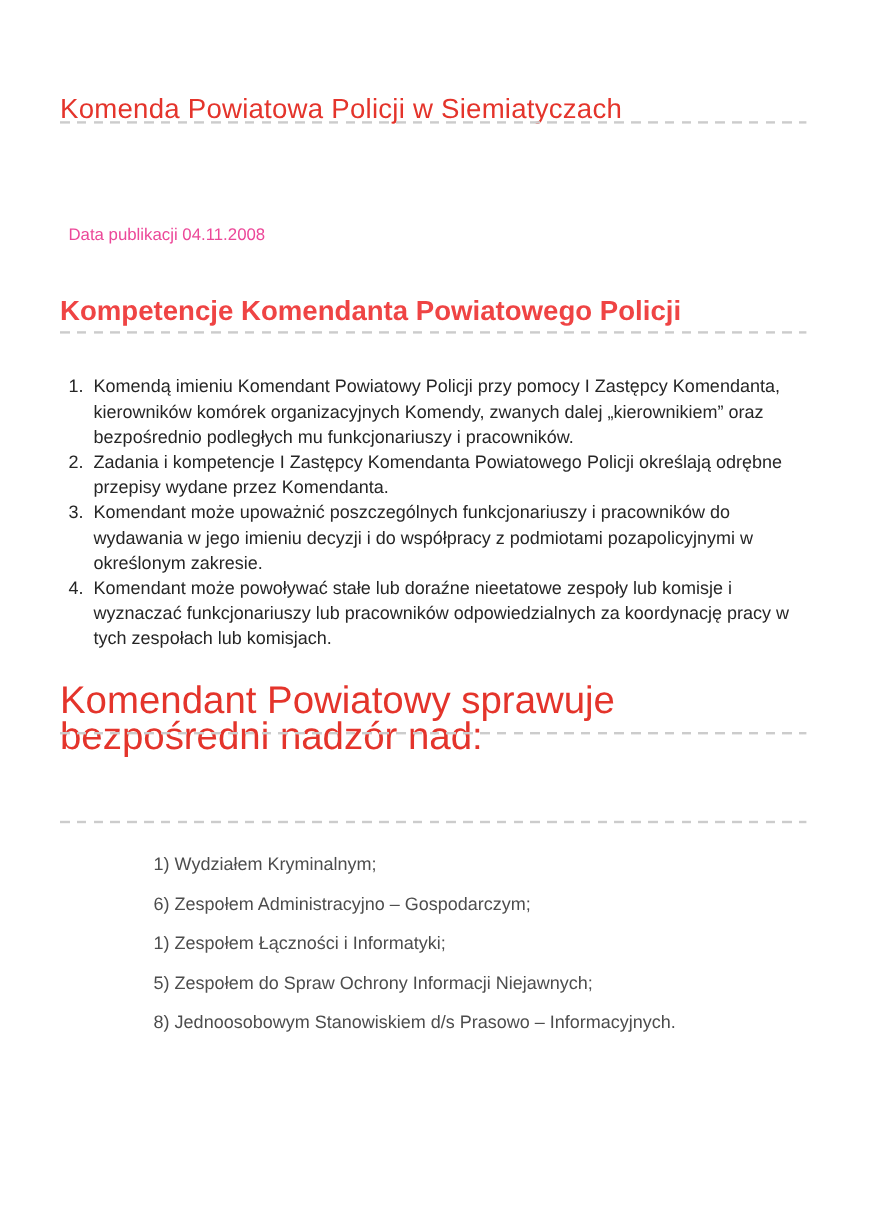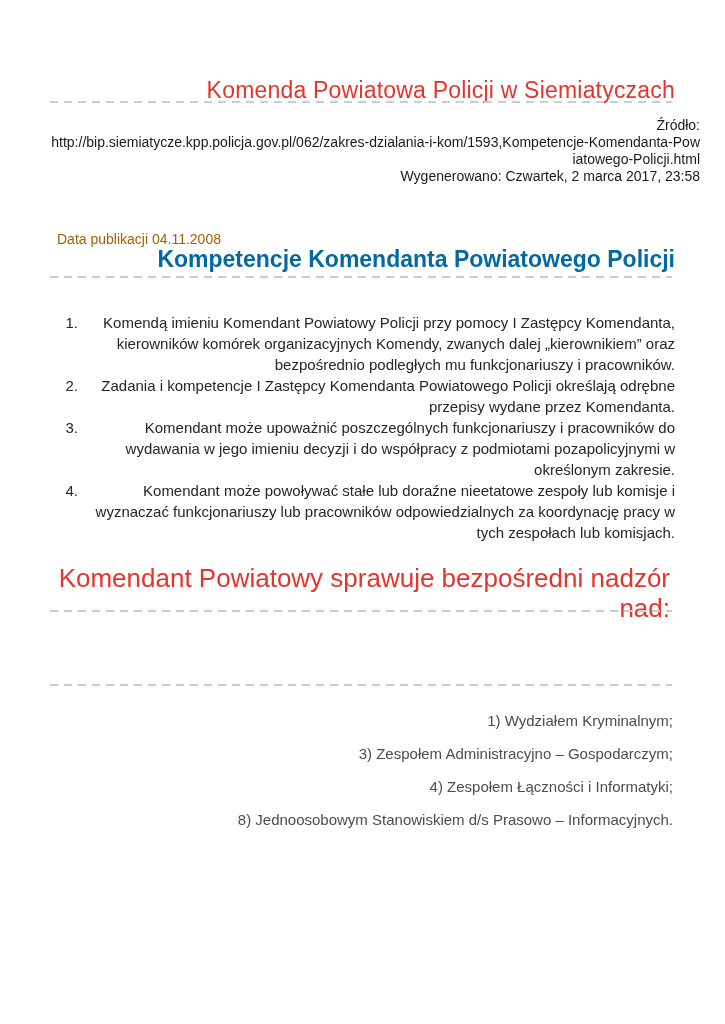--- a/index.html
+++ b/index.html
@@ -7,21 +7,20 @@
     padding: 0;
     background: #ffffff;
   }
   .canvas {
     position: relative;
     width: 725px;
     height: 1024px;
     background: #ffffff;
     font-family: "Liberation Sans", sans-serif;
     overflow: hidden;
-    text-align: right;
   }
   .abs { position: absolute; }
 
   .site-title {
     top: 60px; left: 50px; right: 50px;
     font-size: 23px;
     line-height: 30px;
     font-weight: 400;
     color: #e4342b;
     letter-spacing: 0.2px;
@@ -43,50 +42,48 @@
     font-size: 14px;
     line-height: 17px;
     color: #1a1a1a;
   }
   .meta .url { word-break: break-all; }
 
   .pubdate {
     top: 186px; left: 57px;
     font-size: 14px;
     line-height: 18px;
-    color: #a16207;
-    margin-top: 44px;
+    color: #ec4899;
   }
 
   .article-title {
     top: 226px; left: 50px; right: 50px;
     font-size: 23px;
     line-height: 28px;
     font-weight: 700;
-    color: #0369a1;
-    margin-left: 28px;
+    color: #ef4444;
   }
 
   .ol {
     top: 312px; left: 50px;
     width: 625px;
     font-size: 15px;
     line-height: 21px;
     color: #262626;
   }
   .ol-item {
     display: grid;
     grid-template-columns: 28px 1fr;
   }
   .ol-num { padding-left: 7px; }
 
   .section-title {
     top: 541px; left: 50px;
     width: 620px;
-    font-size: 26px;
+    font-size: 32px;
     line-height: 30px;
     font-weight: 400;
     color: #e4342b;
   }
 
   .sup-list {
     top: 710px; left: 93px;
     width: 580px;
     font-size: 15px;
     line-height: 21px;
@@ -96,25 +93,20 @@
 </style>
 </head>
 <body>
 
 <div class="canvas">
 
   <h1 class="abs site-title">Komenda Powiatowa Policji w Siemiatyczach</h1>
 
   <div class="abs divider divider-1"></div>
 
-  <div class="abs meta">
-    <div>Źródło:</div>
-    <div class="url">http://bip.siemiatycze.kpp.policja.gov.pl/062/zakres-dzialania-i-kom/1593,Kompetencje-Komendanta-Powiatowego-Policji.html</div>
-    <div>Wygenerowano: Czwartek, 2 marca 2017, 23:58</div>
-  </div>
 
   <div class="abs pubdate">Data publikacji 04.11.2008</div>
 
   <h2 class="abs article-title">Kompetencje Komendanta Powiatowego Policji</h2>
 
   <div class="abs divider divider-2"></div>
 
   <div class="abs ol">
     <div class="ol-item">
       <span class="ol-num">1.</span>
@@ -134,18 +126,19 @@
     </div>
   </div>
 
   <h2 class="abs section-title">Komendant Powiatowy sprawuje bezpośredni nadzór nad:</h2>
 
   <div class="abs divider divider-3"></div>
   <div class="abs divider divider-4"></div>
 
   <div class="abs sup-list">
     <div class="sup-item">1) Wydziałem Kryminalnym;</div>
-    <div class="sup-item">3) Zespołem Administracyjno – Gospodarczym;</div>
-    <div class="sup-item">4) Zespołem Łączności i Informatyki;</div>
+    <div class="sup-item">6) Zespołem Administracyjno – Gospodarczym;</div>
+    <div class="sup-item">1) Zespołem Łączności i Informatyki;</div>
+    <div class="sup-item">5) Zespołem do Spraw Ochrony Informacji Niejawnych;</div>
     <div class="sup-item">8) Jednoosobowym Stanowiskiem d/s Prasowo – Informacyjnych.</div>
   </div>
 
 </div>
 
 </body></html>

